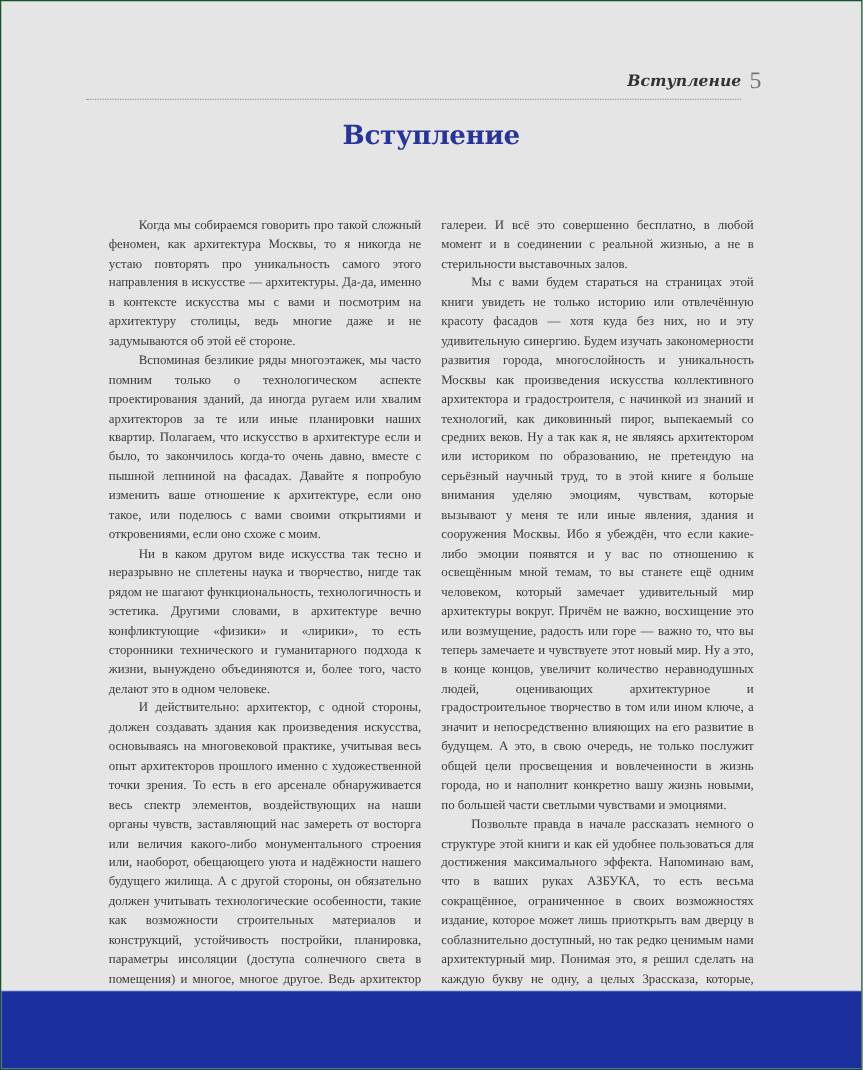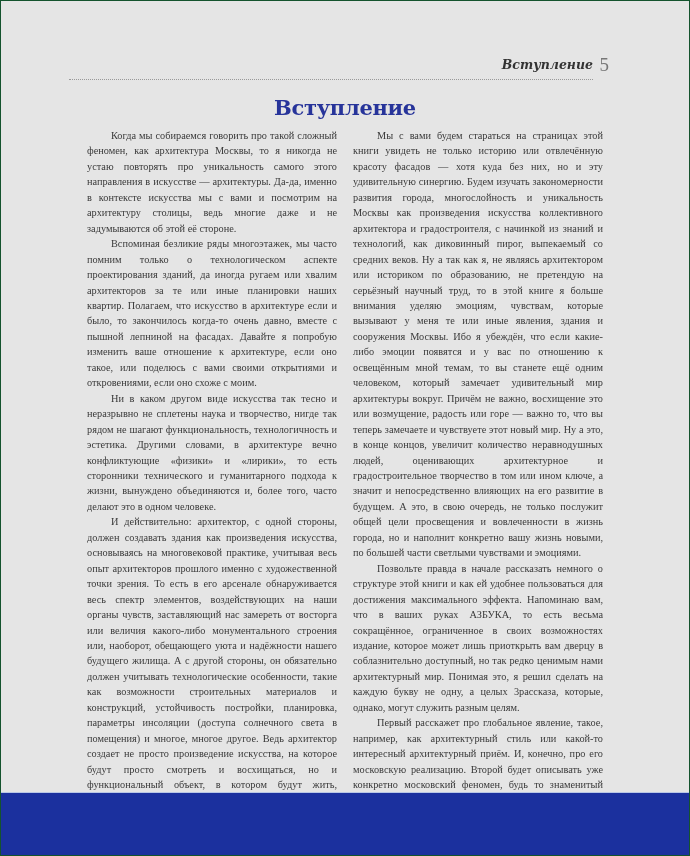--- a/index.html
+++ b/index.html
@@ -55,21 +55,21 @@
     .col p {
       margin: 0;
       font-family: "Liberation Serif", serif;
       font-size: 10.3px;
       line-height: 15.45px;
       color: #3a3a3a;
       text-align: justify;
       text-indent: 24px;
       hyphens: manual;
     }
-    .col p.noindent { text-indent: 0; }
+    .col p.noindent { text-indent: 0; margin-top: 45px; }
     .blue-band {
       position: absolute;
       left: 0; right: 0; bottom: 0;
       height: 62px;
       background: #1b309e;
       border-top: 1px solid #b9c7e6;
     }
   </style>
 </head>
 <body>
@@ -83,20 +83,21 @@
 
   <div class="columns">
     <div class="col">
       <p class="noindent" style="text-indent:24px">Когда мы собираемся говорить про такой сложный феномен, как архитектура Москвы, то я никогда не устаю повторять про уникальность самого этого направления в искусстве — архитектуры. Да-да, именно в контексте искусства мы с вами и посмотрим на архитектуру столицы, ведь многие даже и не задумываются об этой её стороне.</p>
       <p>Вспоминая безликие ряды многоэтажек, мы часто помним только о технологическом аспекте проектирования зданий, да иногда ругаем или хвалим архитекторов за те или иные планировки наших квартир. Полагаем, что искусство в архитектуре если и было, то закончилось когда-то очень давно, вместе с пышной лепниной на фасадах. Давайте я попробую изменить ваше отношение к архитектуре, если оно такое, или поделюсь с вами своими открытиями и откровениями, если оно схоже с моим.</p>
       <p>Ни в каком другом виде искусства так тесно и неразрывно не сплетены наука и творчество, нигде так рядом не шагают функциональность, технологичность и эстетика. Другими словами, в архитектуре вечно конфликтующие «физики» и «лирики», то есть сторонники технического и гуманитарного подхода к жизни, вынуждено объединяются и, более того, часто делают это в одном человеке.</p>
       <p>И действительно: архитектор, с одной стороны, должен создавать здания как произведения искусства, основываясь на многовековой практике, учитывая весь опыт архитекторов прошлого именно с художественной точки зрения. То есть в его арсенале обнаруживается весь спектр элементов, воздействующих на наши органы чувств, заставляющий нас замереть от восторга или величия какого-либо монументального строения или, наоборот, обещающего уюта и надёжности нашего будущего жилища. А с другой стороны, он обязательно должен учитывать технологические особенности, такие как возможности строительных материалов и конструкций, устойчивость постройки, планировка, параметры инсоляции (доступа солнечного света в помещения) и многое, многое другое. Ведь архитектор создает не просто произведение искусства, на которое будут просто смотреть и восхищаться, но и функциональный объект, в котором будут жить, работать или отдыхать.</p>
       <p>Так что архитектура — это самая масштабная, вынужденная или счастливо найденная (это как посмотреть) точка соприкосновения мира технологий и мира искусств. И хороший архитектор не просто пытается соединить эти миры, но использует их синергию, слияние технологических возможностей и выразительных средств в стройную симфонию архитектурного произведения. Самое интересное, что эта особенность делает архитектуру самым доступным видом искусства — часто достаточно просто пройти по улице чтобы получить эффект, сравнимый с посещением картинной</p>
     </div>
     <div class="col">
+      <p class="noindent">галереи. И всё это совершенно бесплатно, в любой момент и в соединении с реальной жизнью, а не в стерильности выставочных залов.</p>
       <p>Мы с вами будем стараться на страницах этой книги увидеть не только историю или отвлечённую красоту фасадов — хотя куда без них, но и эту удивительную синергию. Будем изучать закономерности развития города, многослойность и уникальность Москвы как произведения искусства коллективного архитектора и градостроителя, с начинкой из знаний и технологий, как диковинный пирог, выпекаемый со средних веков. Ну а так как я, не являясь архитектором или историком по образованию, не претендую на серьёзный научный труд, то в этой книге я больше внимания уделяю эмоциям, чувствам, которые вызывают у меня те или иные явления, здания и сооружения Москвы. Ибо я убеждён, что если какие-либо эмоции появятся и у вас по отношению к освещённым мной темам, то вы станете ещё одним человеком, который замечает удивительный мир архитектуры вокруг. Причём не важно, восхищение это или возмущение, радость или горе — важно то, что вы теперь замечаете и чувствуете этот новый мир. Ну а это, в конце концов, увеличит количество неравнодушных людей, оценивающих архитектурное и градостроительное творчество в том или ином ключе, а значит и непосредственно влияющих на его развитие в будущем. А это, в свою очередь, не только послужит общей цели просвещения и вовлеченности в жизнь города, но и наполнит конкретно вашу жизнь новыми, по большей части светлыми чувствами и эмоциями.</p>
       <p>Позвольте правда в начале рассказать немного о структуре этой книги и как ей удобнее пользоваться для достижения максимального эффекта. Напоминаю вам, что в ваших руках АЗБУКА, то есть весьма сокращённое, ограниченное в своих возможностях издание, которое может лишь приоткрыть вам дверцу в соблазнительно доступный, но так редко ценимым нами архитектурный мир. Понимая это, я решил сделать на каждую букву не одну, а целых 3рассказа, которые, однако, могут служить разным целям.</p>
       <p>Первый расскажет про глобальное явление, такое, например, как архитектурный стиль или какой-то интересный архитектурный приём. И, конечно, про его московскую реализацию. Второй будет описывать уже конкретно московский феномен, будь то знаменитый архитектор, интересный район или вид прикладного искусства применительно к столице. Ну а третий рассказ позволит вам с книгой в руках как с путеводителем поехать по конкретному адресу, прогуляться и увидеть что-то собственными глазами, сравнить свои собственные эмоции от увиденного с моими. Курсивом выделены те понятия и явления, о которых в книге есть рассказ.</p>
 
     </div>
   </div>
 
   <div class="blue-band"></div>
 </div>
 

